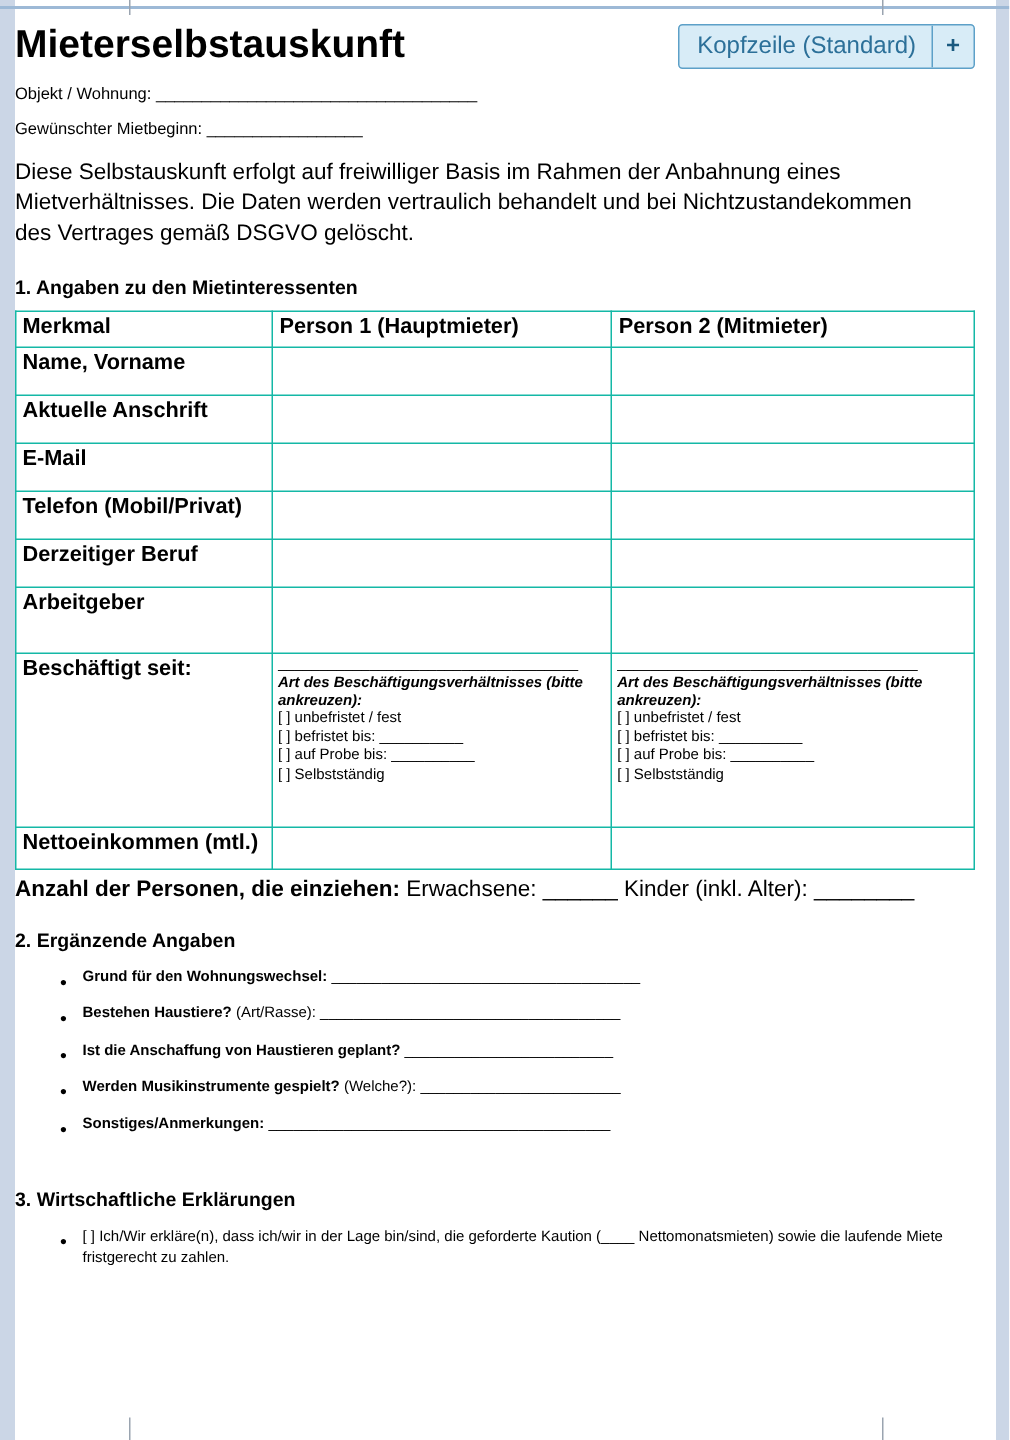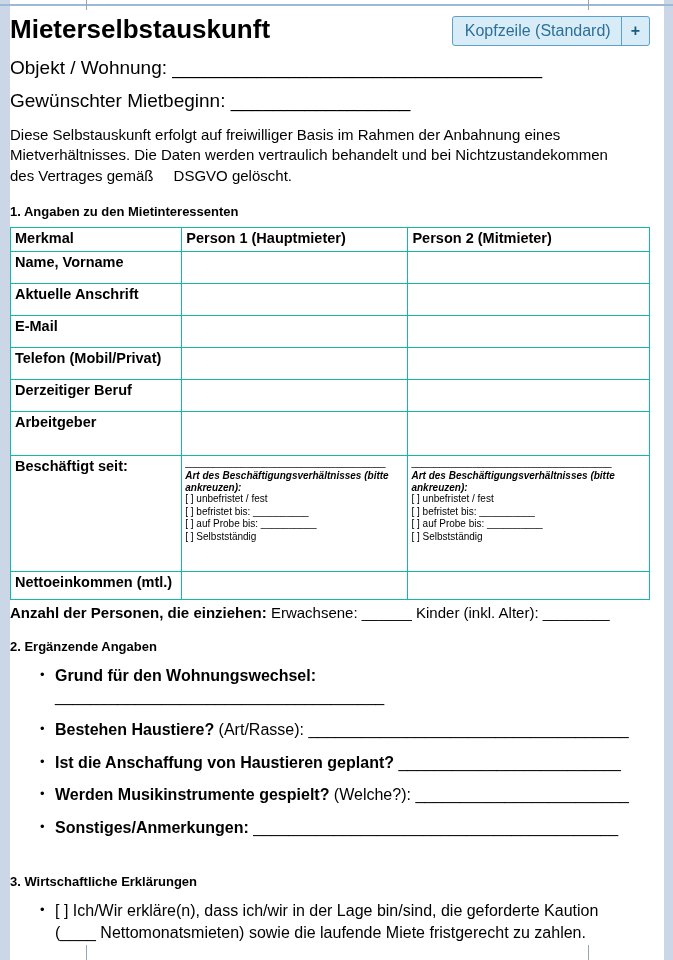--- a/index.html
+++ b/index.html
@@ -21,26 +21,26 @@
   .page { position:absolute; left:10px; right:9px; top:6px; bottom:0; background:#fff; padding:8px 14px 0 0; }
 
   .title-row { display:flex; justify-content:space-between; align-items:flex-start; }
   h1 { font-size:26px; font-weight:bold; letter-spacing:0; }
 
   .header-tab { display:flex; align-items:stretch; border:1px solid #5da0c8; background:#d8ecf7;
                 color:#2c7099; font-size:16px; border-radius:3px; overflow:hidden; margin-top:2px; cursor:pointer; }
   .ht-label { padding:5px 10px 5px 12px; white-space:nowrap; }
   .ht-plus  { border-left:1px solid #5da0c8; padding:4px 9px; font-weight:bold; color:#1a5a80; display:flex; align-items:center; }
 
-  .line-field { font-size:19px; margin-top:11px; }
+  .line-field { font-size:11px; margin-top:11px; }
   .fill { letter-spacing:0; }
 
   .intro { font-size:15px; line-height:1.35; margin-top:13px; max-width:625px; }
   .squiggle { text-decoration-style:wavy; text-decoration-color:#e0321e;
-              text-decoration-thickness:1px; text-underline-offset:3px;margin-left:16px; }
+              text-decoration-thickness:1px; text-underline-offset:3px; }
 
   h2 { font-size:13px; font-weight:bold; margin:18px 0 8px 0; }
   h2.gap-big { margin-top:36px; }
 
   table { border-collapse:collapse; width:100%; table-layout:fixed; margin-top:4px; }
   th, td { border:1px solid #14b8a6; vertical-align:top; text-align:left; padding:2px 4px; font-size:14.5px; }
   th { font-weight:bold; }
   tr.r-head { height:24px; }
   tr.r-std  { height:32px; }
   tr.r-big  { height:44px; }
@@ -50,21 +50,21 @@
 
   td.emp { padding:1px 3px; }
   .emp-line { font-size:10px; white-space:nowrap; overflow:hidden; line-height:1.2; }
   .emp-head { font-size:10px; font-weight:bold; line-height:1.18; margin-top:1px;font-style:italic; }
   .emp-opt  { font-size:10px; line-height:1.25; white-space:nowrap; overflow:hidden; }
 
   .persons { font-size:15px; margin-top:4px; }
   .persons b { font-weight:bold; }
 
   ul.bullets { list-style:none; margin-top:10px; }
-  ul.bullets li { position:relative; margin:11px 0 11px 30px; padding-left:15px; font-size:16px; max-width:592px; line-height:1.35; }
+  ul.bullets li { position:relative; margin:11px 0 11px 30px; padding-left:15px; font-size:10px; max-width:592px; line-height:1.35; }
   ul.bullets li::before { content:"\2022"; position:absolute; left:0; top:1px; font-size:13px; }
   ul.bullets b { font-weight:bold; }
 </style>
 </head>
 <body>
 
 <div class="screen">
 
   <div class="outside left"></div>
   <div class="outside right"></div>

